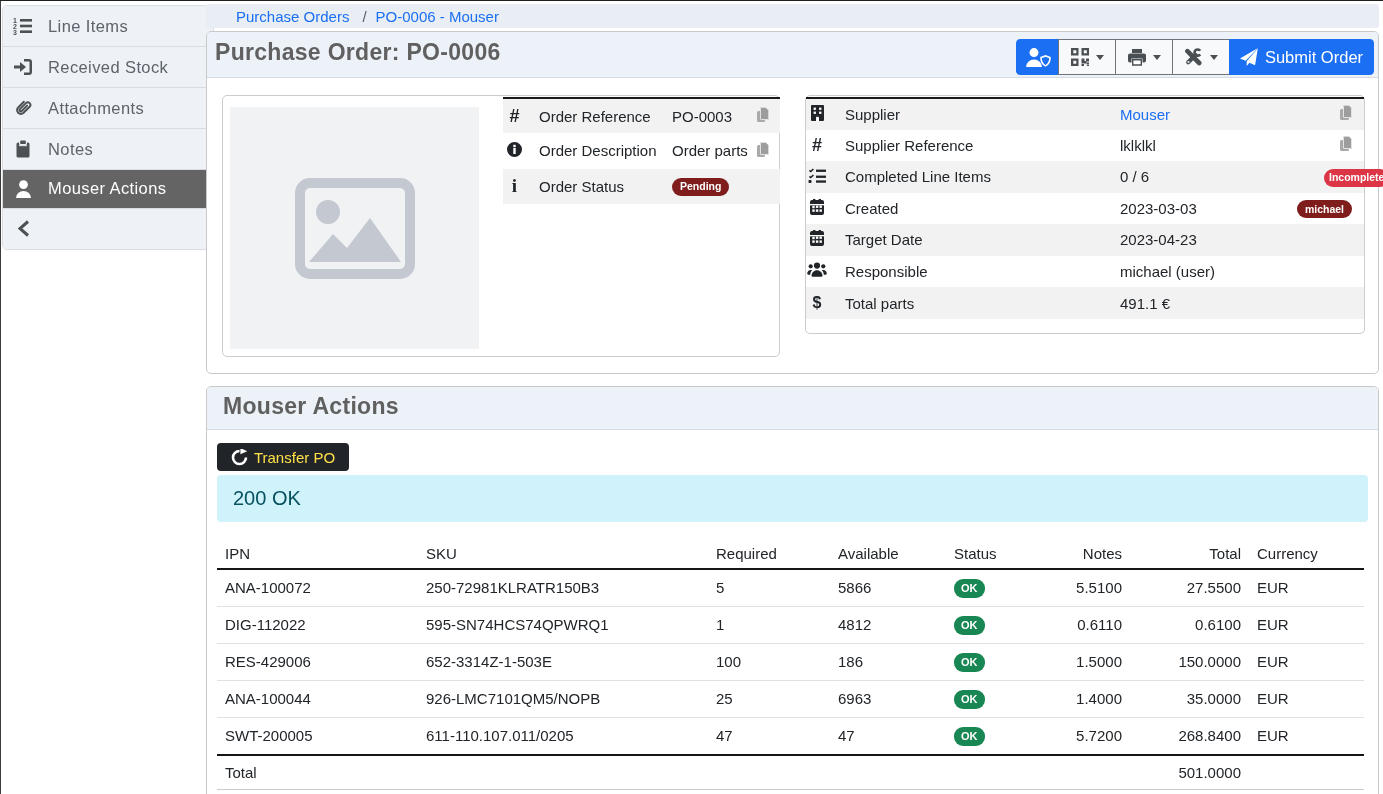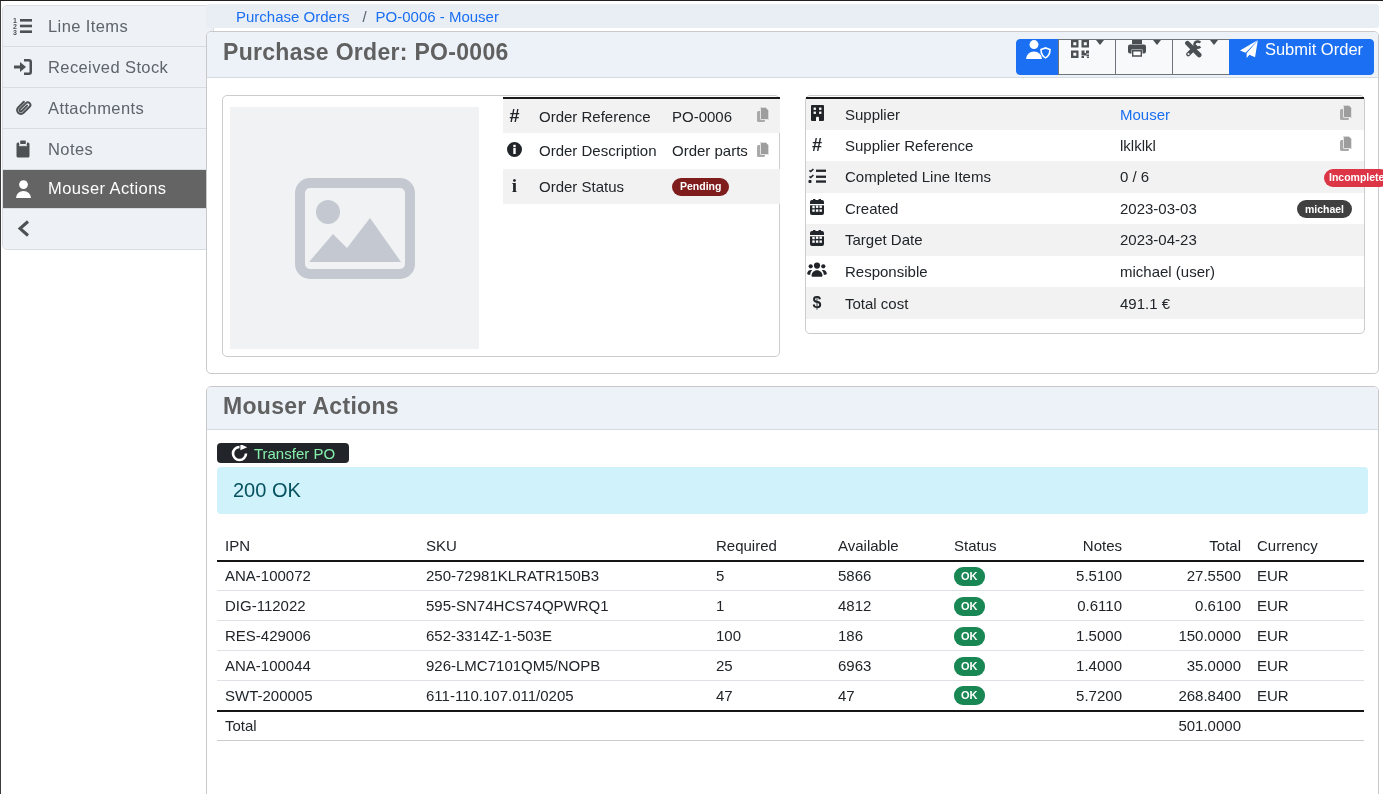--- a/index.html
+++ b/index.html
@@ -19,26 +19,26 @@
 .crumb { margin-top:4px; height:24px; background:#e9eef4; border-radius:3px; display:flex; align-items:center; padding-left:30px; font-size:15px; color:#6c757d; }
 .crumb a { color:#1a6ff2; text-decoration:none; }
 .crumb .sep { margin:0 9px 0 13px; color:#55606a; }
 
 .panel { border:1px solid #c9c9c9; border-radius:5px; background:#fff; }
 .phead { background:#edf2f8; border-bottom:1px solid #d5dbe2; border-radius:4px 4px 0 0; position:relative; }
 .ptitle { font-size:23px; font-weight:bold; color:#606060; letter-spacing:0.3px; }
 
 #panel1 { margin-top:3px; height:343px; }
 #panel1 .phead { height:46px; }
-#panel1 .ptitle { position:absolute; left:16px; top:6.5px; }
+#panel1 .ptitle { position:absolute; left:8px; top:6.5px; }
 #panel1 .pbody { position:relative; height:295px; }
 
 
 .btngrp { position:absolute; right:4px; top:7px; display:flex; }
-.btn { height:36px; border:1px solid #6f747a; display:flex; align-items:flex-start; justify-content:center; margin-left:-1px; background:#f8f9fa; }
+.btn { height:36px; border:1px solid #6f747a; display:flex; align-items:center; justify-content:center; margin-left:-1px; background:#f8f9fa; }
 .btn.first { border-radius:4px 0 0 4px; margin-left:0; }
 .btn.last { border-radius:0 4px 4px 0; }
 .btn-blue { background:#1a6ff2; border-color:#1a6ff2; color:#fff; }
 .caret { width:0; height:0; border-left:4.5px solid transparent; border-right:4.5px solid transparent; border-top:5.5px solid #4a4f54; margin-left:7px; }
 .submit { width:145px; font-size:16.5px; color:#fff; gap:7px; }
 
 
 .card { position:absolute; border:1px solid #ccc; border-radius:5px; background:#fff; }
 #cardL { left:15px; top:17px; width:558px; height:262px; }
 #imgbox { position:absolute; left:7px; top:11px; width:249px; height:242px; background:#f1f2f3; display:flex; align-items:center; justify-content:center; }
@@ -58,40 +58,40 @@
 #tabR td.icn { width:22px; text-align:center; padding:0; }
 #tabR td.lbl { width:290px; padding-left:17px; }
 #tabR td.val { width:158px; padding-left:2px; }
 #tabR td.bdg { width:88px; text-align:right; padding-right:12px; }
 
 a.lnk { color:#1a6ff2; text-decoration:none; }
 
 .badge { display:inline-block; font-size:10.5px; font-weight:bold; color:#fff; border-radius:9px; padding:3.5px 8px; line-height:11px; }
 .bg-sec { background:#7f1d1d; }
 .bg-red { background:#dc3545; padding:3.5px 5px;margin-left:40px; }
-.bg-dark { background:#404040; }
+.bg-dark { background:#7f1d1d; }
 .bg-green { background:#198754; font-size:11px; padding:4px 7px; border-radius:9px; }
 
 
 .copy { display:inline-block; position:relative; }
 .copy { width:12px; height:15px; }
 .copy:before { content:""; position:absolute; left:0; top:3.5px; width:8.5px; height:11.5px; background:#a9a9a9; border-radius:1.5px; }
 .copy:after { content:""; position:absolute; left:3px; top:0; width:9px; height:13px; background:#9d9d9d; border-radius:1.5px; box-shadow:inset 0 0 0 1px #e3e3e3; clip-path:polygon(0 0, 64% 0, 100% 26%, 100% 100%, 0 100%); }
 
 
 #panel2 { margin-top:12px; height:500px; }
 #panel2 .phead { height:43px; }
 #panel2 .ptitle { position:absolute; left:16px; top:5.5px; }
 #panel2 .pbody { padding:13px 10px; }
-.btn-dark { width:132px; height:20px; background:#212529; border:none; border-radius:4px; color:#86efac; font-size:15px; display:flex; align-items:center; justify-content:center; gap:6px; }
+.btn-dark { width:132px; height:28px; background:#212529; border:none; border-radius:4px; color:#fde047; font-size:15px; display:flex; align-items:center; justify-content:center; gap:6px; }
 .alert { margin-top:3.5px; height:47px; background:#cff2fb; border-radius:4px; color:#07525f; font-size:20px; display:flex; align-items:center; padding-left:16px; }
 
 table.maint { margin-top:17px; width:1147px; table-layout:fixed; border-collapse:collapse; font-size:15px; color:#212529; }
 table.maint th { font-weight:normal; text-align:left; padding:0 8px; height:30px; border-bottom:2px solid #151515; }
-table.maint td { padding:1px 8px; height:30px; border-bottom:1px solid #dee2e6; }
+table.maint td { padding:8px 8px; height:30px; border-bottom:1px solid #dee2e6; }
 table.maint .r { text-align:right; }
 table.maint tr.lastrow td { border-bottom:2px solid #151515; }
 table.maint tr.totrow td { border-bottom:1px solid #ccc; }
 </style>
 </head>
 <body>
 <div class="vline"></div>
 <div style="position:absolute;top:0;left:0;width:1383px;height:1px;background:#1f1f1f"></div>
 
 <div class="sidebar">
@@ -212,21 +212,21 @@
               <rect x="5" y="5" width="110" height="91" rx="10" fill="none" stroke="#c3c8d1" stroke-width="10"></rect>
               <circle cx="33" cy="34" r="12" fill="#c3c8d1"></circle>
               <path d="M14 84 L38 56 L52 70 L75 40 L106 84 z" fill="#c3c8d1"></path>
             </svg>
           </div>
         <table class="info" id="tabL">
           <tbody>
               <tr class="odd">
                 <td class="icn"><span style="font-weight:bold;font-size:18px;color:#212529">#</span></td>
                 <td class="lbl">Order Reference</td>
-                <td class="val">PO-0006</td>
+                <td class="val">PO-0003</td>
                 <td class="cpy"><span class="copy"></span></td>
               </tr>
           <tr>
                 <td class="icn"><svg width="15" height="15" viewBox="0 0 15 15">
                     <circle cx="7.5" cy="7.5" r="7.5" fill="#212529"></circle>
                     <rect x="6.3" y="6" width="2.4" height="6" fill="#fff"></rect>
                     <rect x="6.3" y="2.8" width="2.4" height="2.4" fill="#fff"></rect>
                   </svg></td>
                 <td class="lbl">Order Description</td>
                 <td class="val">Order parts</td>
@@ -323,21 +323,21 @@
                       <circle cx="10" cy="3.6" r="3.1"></circle>
                       <path d="M4.5 13.4 c0.2 -2.9 2.6 -5.2 5.5 -5.2 s5.3 2.3 5.5 5.2 c0 0.8 -0.6 1.4 -1.4 1.4 H5.9 c-0.8 0 -1.4 -0.6 -1.4 -1.4 z"></path>
                     </g>
                   </svg></td>
                 <td class="lbl">Responsible</td>
                 <td class="val">michael (user)</td>
                 <td class="bdg"></td>
               </tr>
           <tr class="odd">
                 <td class="icn"><span style="font-weight:bold;font-size:16px;color:#212529">$</span></td>
-                <td class="lbl">Total cost</td>
+                <td class="lbl">Total parts</td>
                 <td class="val">491.1 €</td>
                 <td class="bdg"></td>
               </tr>
         </tbody>
           </table>
       </div>
     </div>
   </div>
 
   <div class="panel" id="panel2">

